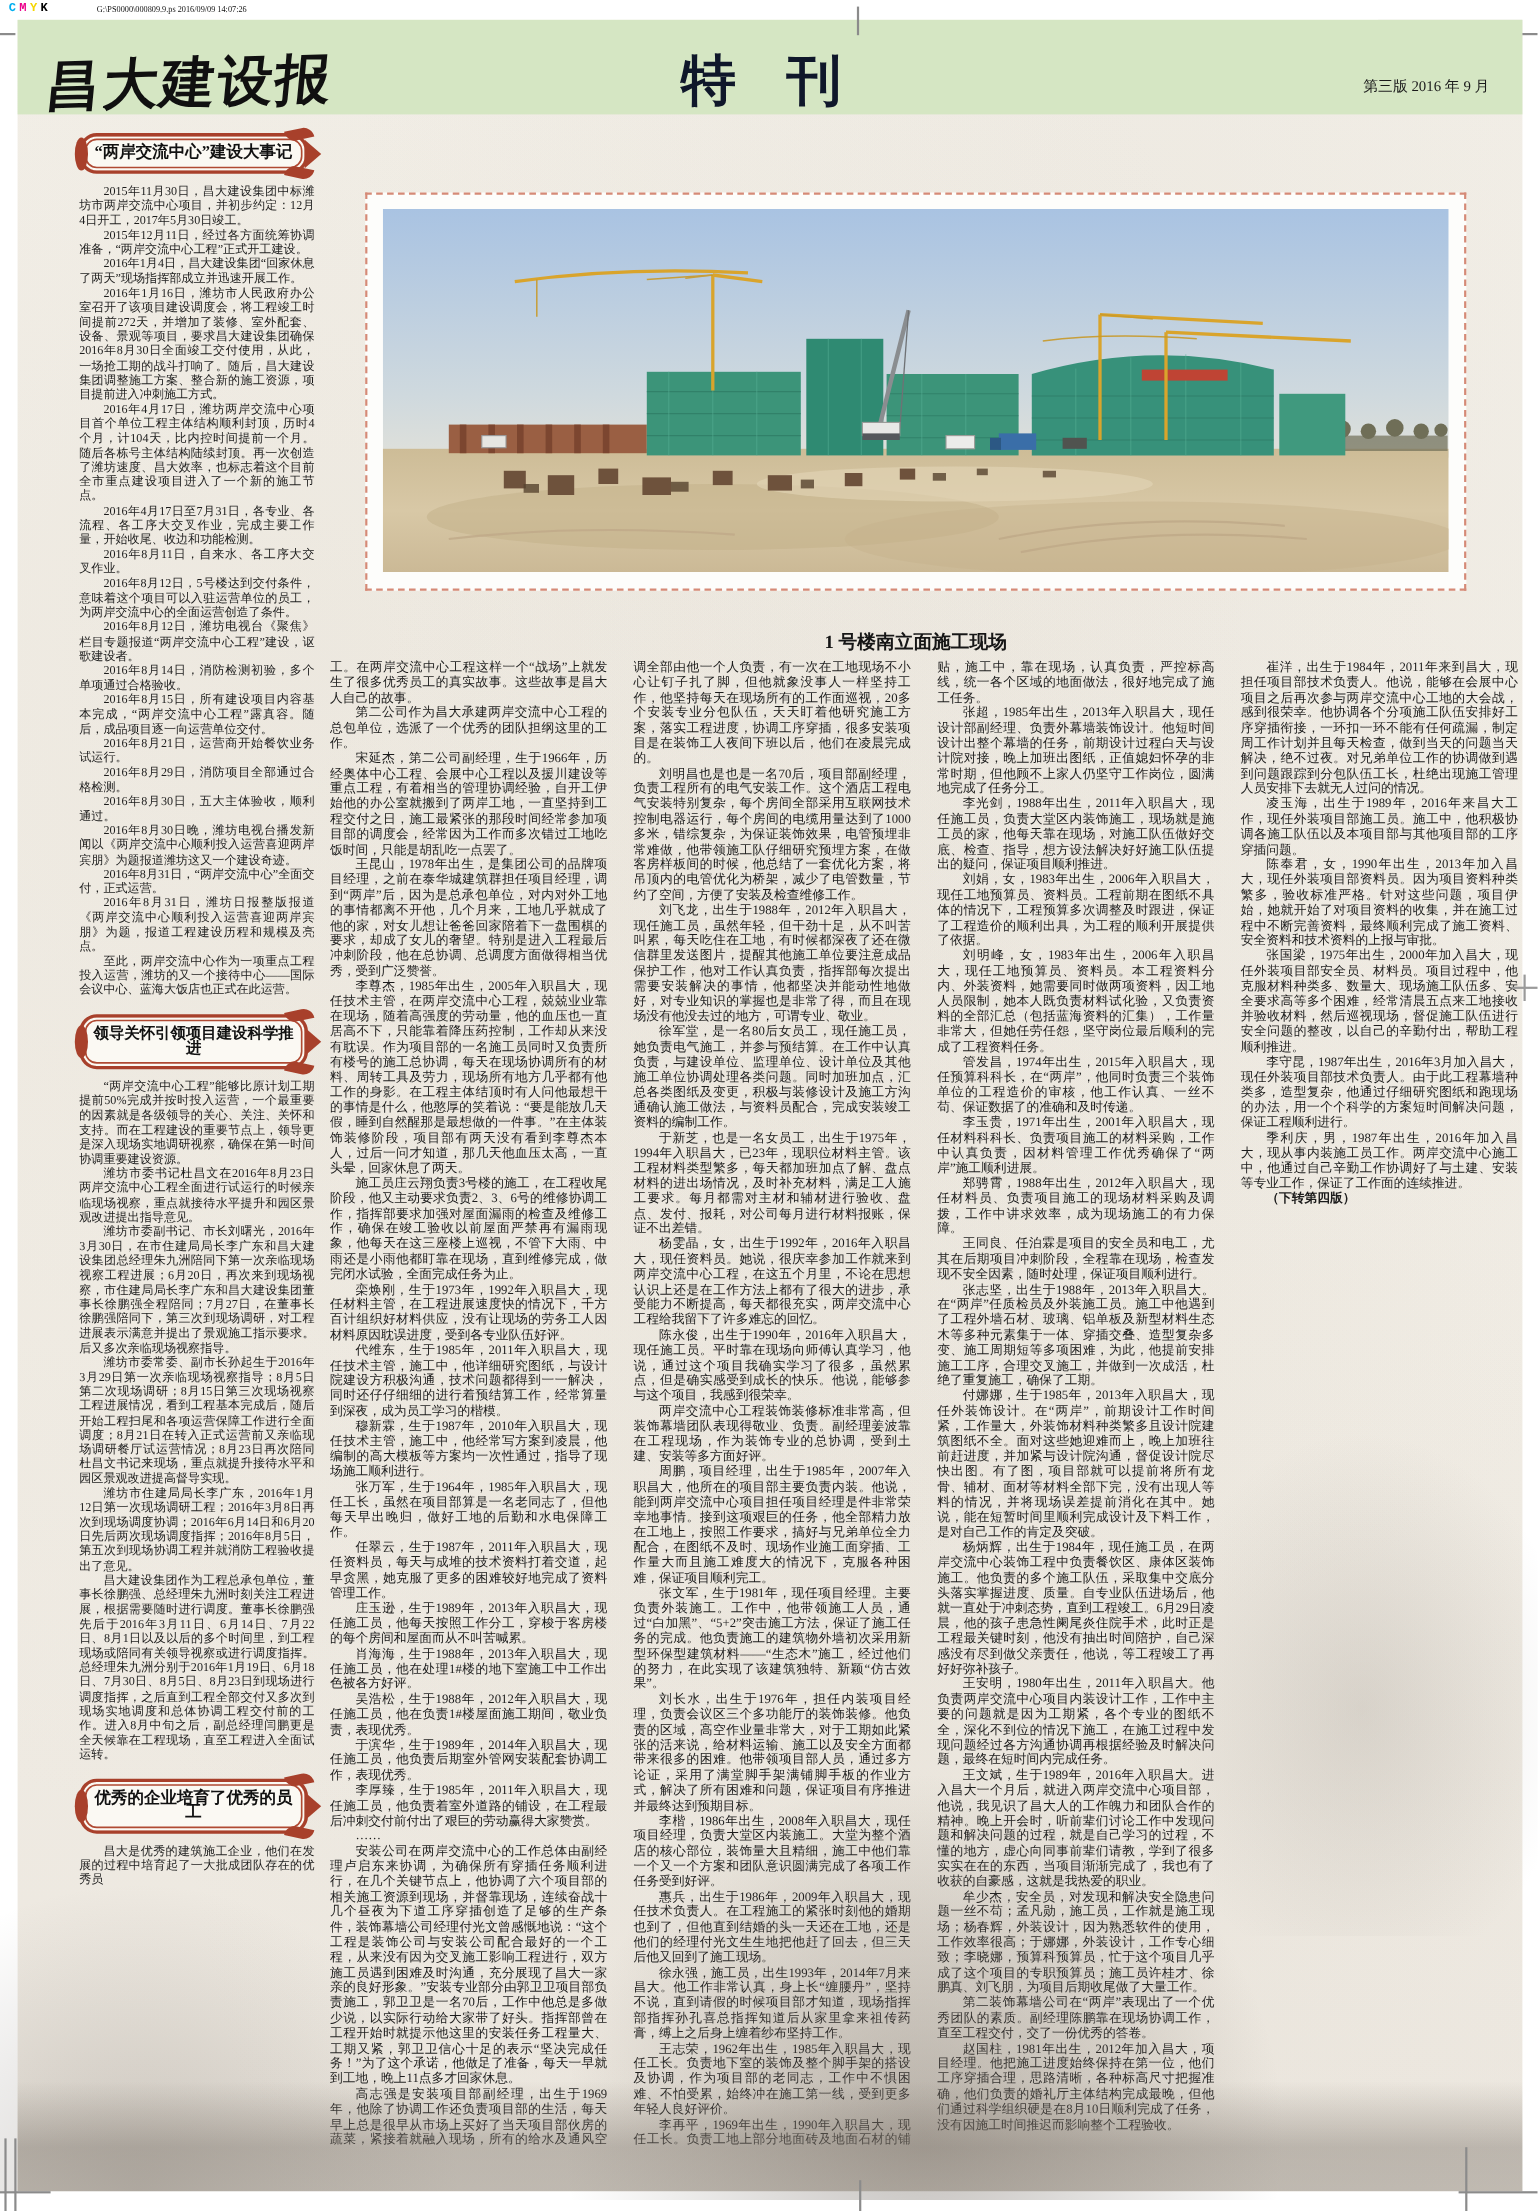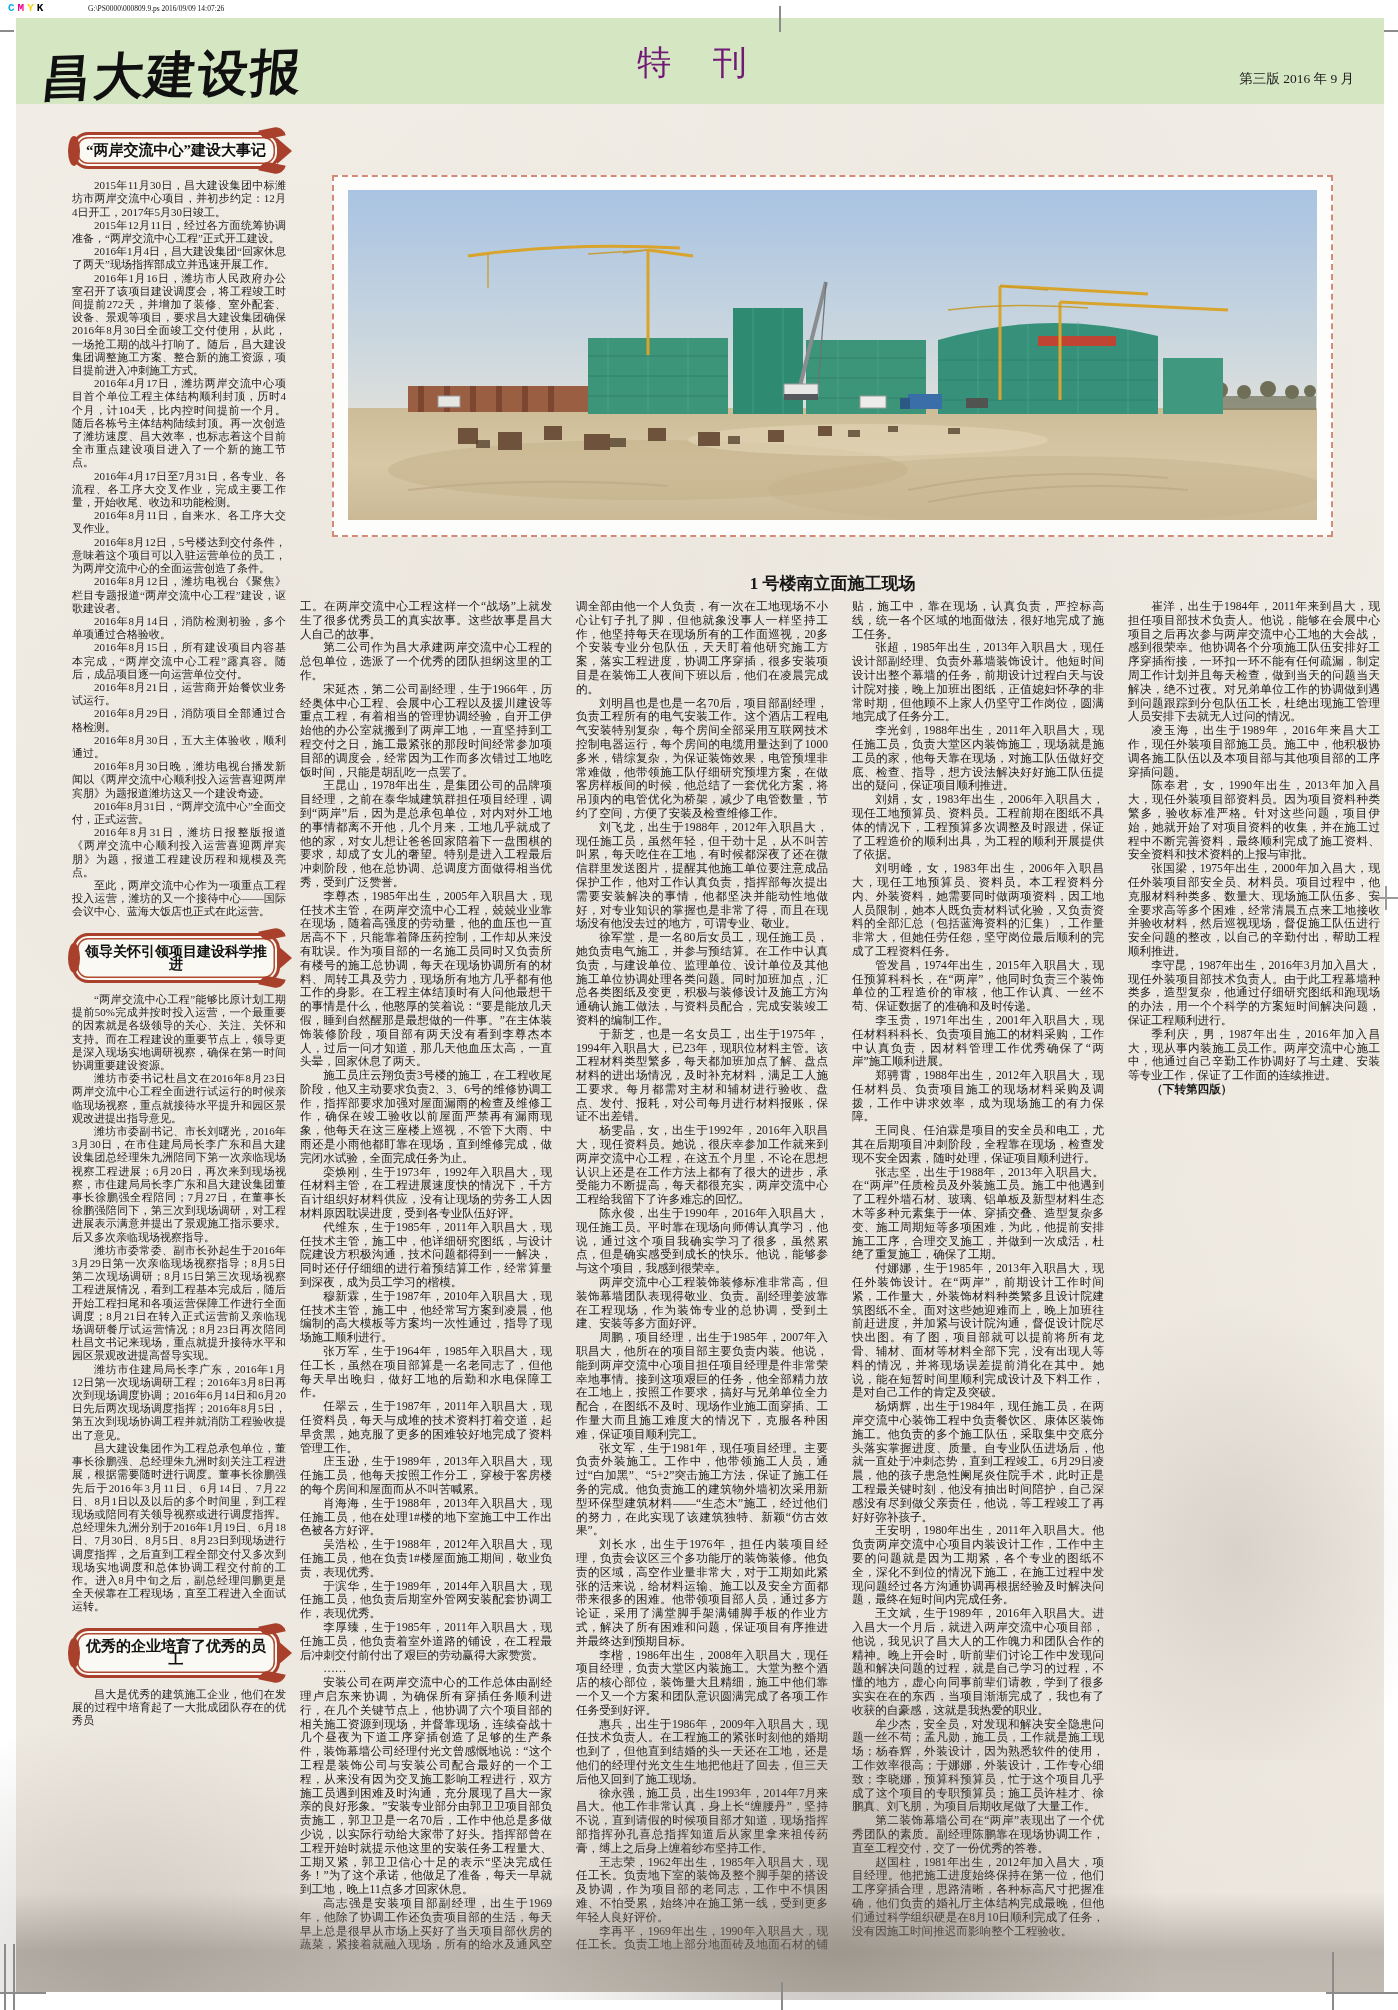--- a/index.html
+++ b/index.html
@@ -16,25 +16,25 @@
   .printer-strip{position:absolute;left:0;top:0;width:1253px;height:18px;background:#fff;
                  font-family:"Liberation Mono","DejaVu Sans Mono",monospace;}
   .cmyk{position:absolute;left:8px;top:2px;font-size:11px;font-weight:bold;letter-spacing:3px;}
   .cmyk span{display:inline-block;}
   .c-c{color:#00aeef}.c-m{color:#ec008c}.c-y{color:#f5d500}.c-k{color:#000}
   .file-info{position:absolute;left:88px;top:4px;font-size:7.5px;color:#111;transform:scaleY(1.1);font-family:Liberation Serif, serif;}
   
   .masthead{position:absolute;left:16px;top:18px;width:1368px;height:86px;background:#d5e6c3;}
   .paper-name{position:absolute;left:26px;top:24px;font-size:50px;font-weight:900;color:#101010;
               transform:skewX(-7deg) rotate(-1.5deg);letter-spacing:2px;font-family:"DejaVu Serif",serif;}
-  .edition-title{position:absolute;left:50%;transform:translateX(-50%);top:22px;font-size:34px;
-                 font-weight:400;letter-spacing:16px;color:#701a75;font-family:"Liberation Sans","DejaVu Sans",sans-serif;}
+  .edition-title{position:absolute;left:50%;transform:translateX(-50%);top:22px;font-size:50px;
+                 font-weight:700;letter-spacing:16px;color:#0f172a;font-family:"Liberation Sans","DejaVu Sans",sans-serif;}
   .page-info{position:absolute;right:30px;top:52px;font-size:13.5px;color:#1a1a1a;}
   
-  .sidebar{position:absolute;left:72px;top:132px;width:214px;color:#1c1c1c;
+  .sidebar{position:absolute;left:72px;top:121px;width:214px;color:#1c1c1c;
            font-size:11px;line-height:13.2px;}
   .hbox{position:relative;border:3.5px solid #a8402b;border-radius:16px;background:#fbf9f3;
         padding:9px 4px;text-align:center;font-weight:bold;font-size:15px;color:#111;
         box-shadow:inset 0 0 0 2px #fbf9f3, inset 0 0 0 3.5px #b04a33;margin:0 6px 10px 0;}
   .hbox.tight{font-size:14px;}
   .hbox::after{content:"";position:absolute;right:-15px;top:50%;transform:translateY(-50%);
         border-left:15px solid #a8402b;border-top:13px solid transparent;border-bottom:13px solid transparent;}
   .hbox::before{content:"";position:absolute;left:-7px;top:50%;transform:translateY(-50%);
         width:12px;height:30px;background:#a8402b;border-radius:6px/15px;}
   .hbox .flick{position:absolute;right:-8px;top:-7px;width:26px;height:10px;background:#a8402b;

